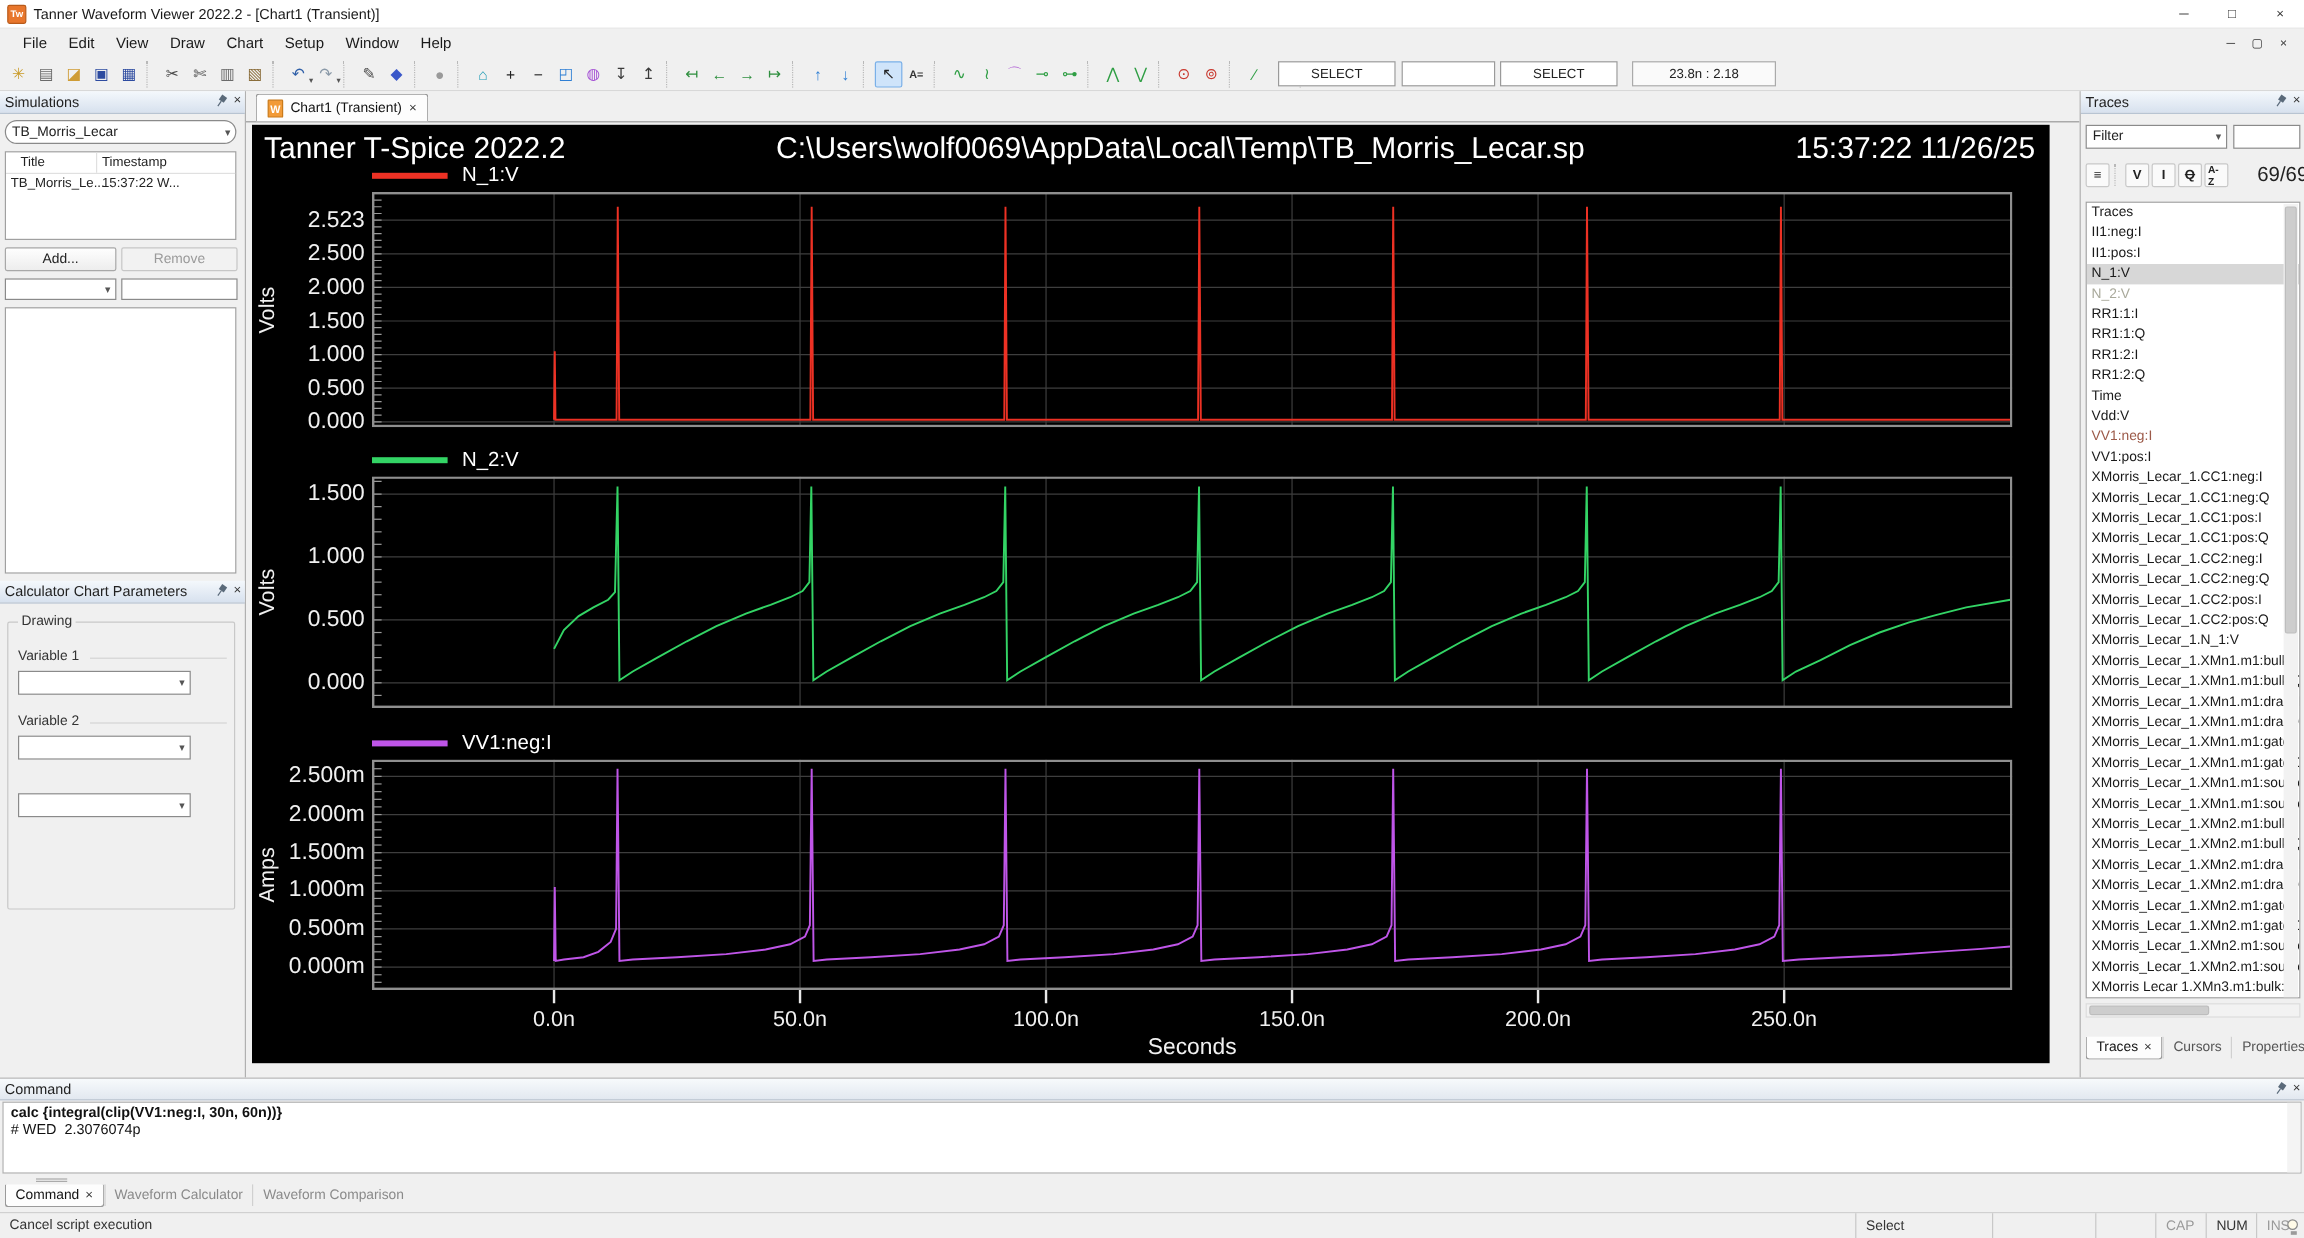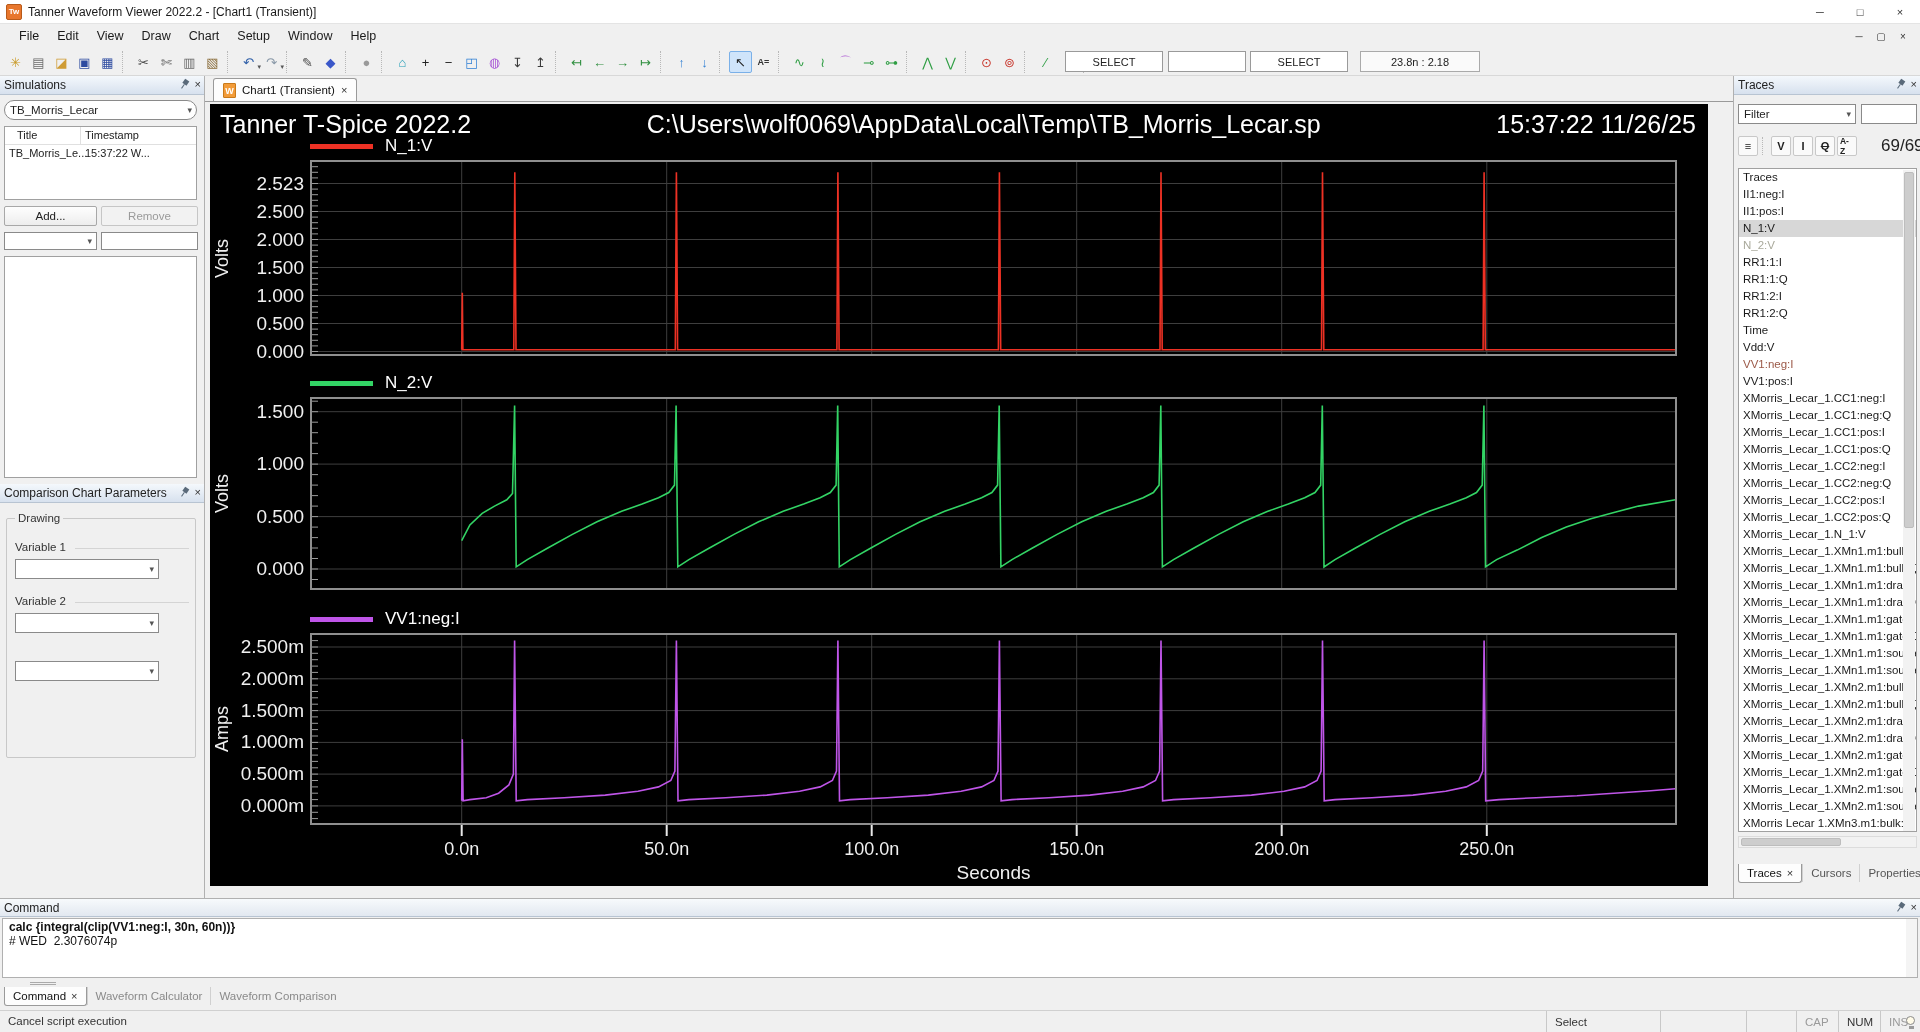--- a/index.html
+++ b/index.html
@@ -263,21 +263,21 @@
         <div>15:37:22 W...</div>
       </div>
     </div>
     <div class="btn" style="left:4px;top:130px;width:93px;">Add...</div>
     <div class="btn disabled" style="left:101px;top:130px;width:97px;">Remove</div>
     <div class="combo" style="left:4px;top:156px;width:93px;height:18px;"></div>
     <div class="text-input" style="left:101px;top:156px;width:97px;height:18px;"></div>
     <div class="listbox" style="left:4px;right:7px;top:180px;height:222px;"></div>
 
     <div class="panel-header" style="top:408px;">
-      <span>Comparison Chart Parameters</span>
+      <span>Calculator Chart Parameters</span>
       <div class="panel-hbtns">
         <div class="pin-icon"></div>
         <div class="close-glyph">×</div>
       </div>
     </div>
     <div class="fieldset" style="left:6px;top:442px;width:190px;height:240px;">
       <div class="fieldset-label">Drawing</div>
       <div class="sub-label" style="left:8px;top:22px;">Variable 1</div>
       <div class="sub-line" style="left:68px;right:6px;top:29px;"></div>
       <div class="combo" style="left:8px;top:40px;width:144px;height:20px;"></div>

